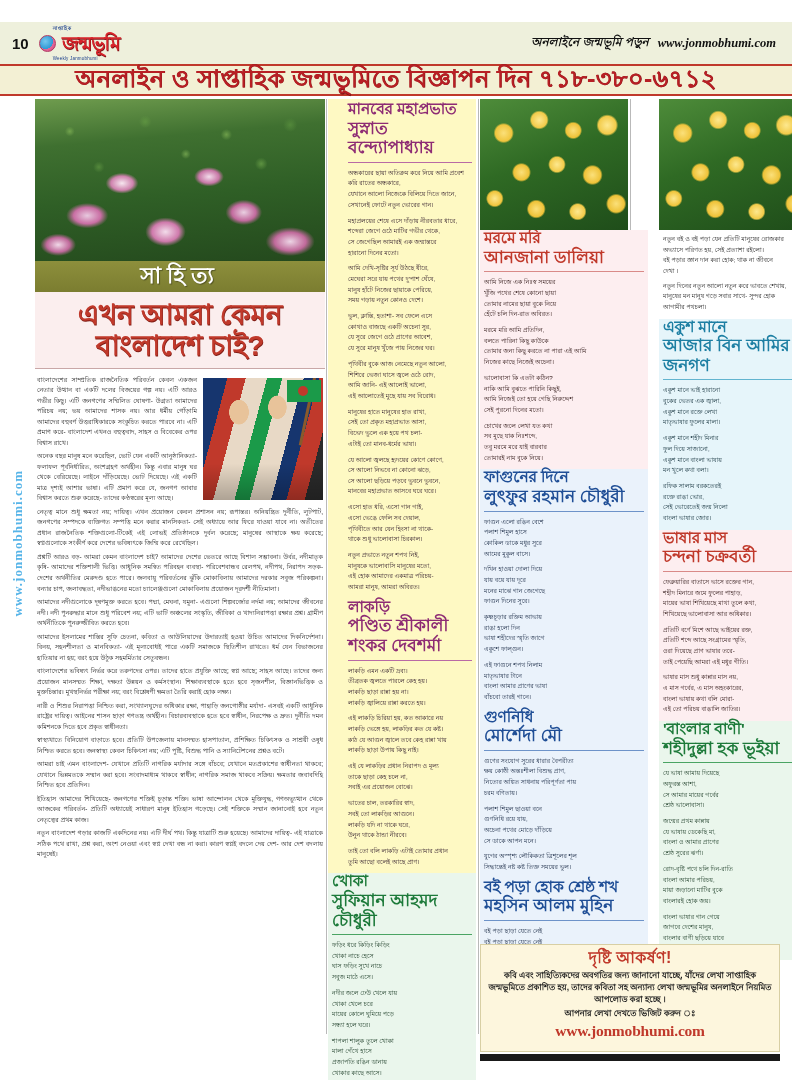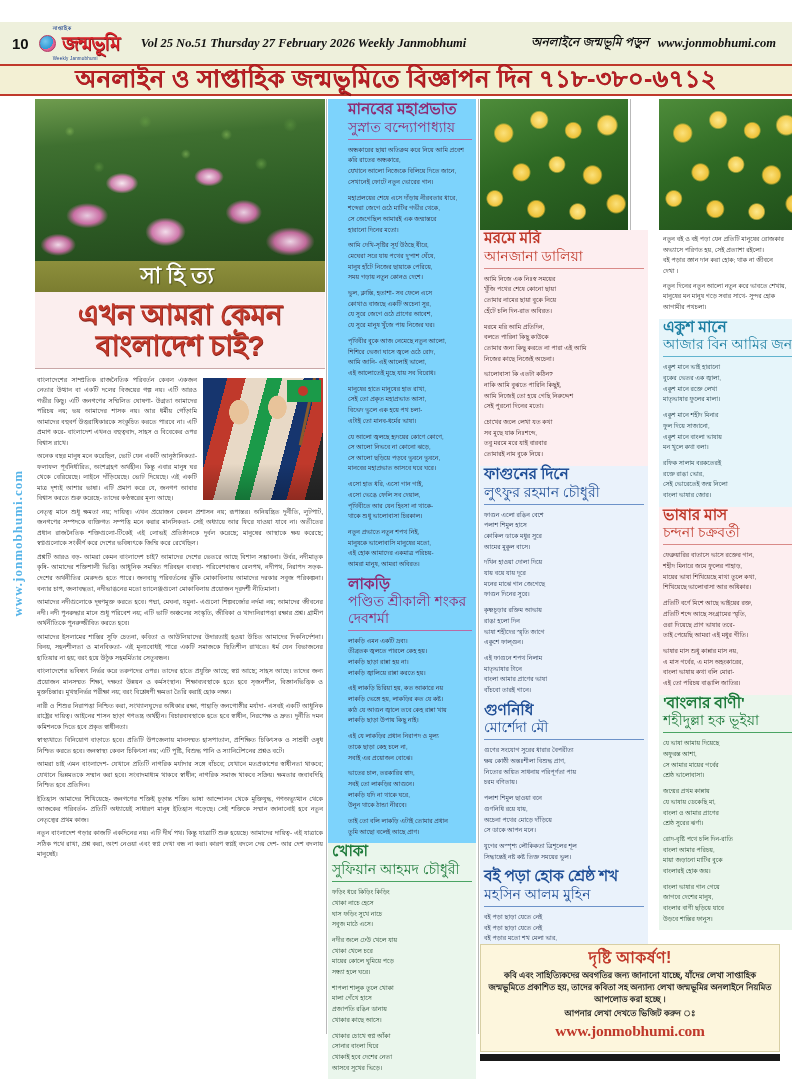--- a/index.html
+++ b/index.html
@@ -205,32 +205,32 @@
   }
   .col1 .body-text { font-size: 6.35px; line-height: 1.66; padding: 6px 2px 0; }
 
   
   .art { padding: 0 4px 6px; }
   .art-title {
     font-size: 15.5px; font-weight: bold; line-height: 1.08;
     letter-spacing: -0.2px;
   }
   .art-author {
-    font-size: 14px; font-weight: normal; line-height: 1.15;
+    font-size: 17px; font-weight: bold; line-height: 1.15;
     margin-top: 1px;
   }
   .art-rule { height: 1px; margin: 4px 0 5px; }
   .poem-text {
     font-size: 6.2px; line-height: 1.72; color: #1a1a1a;
   }
   .poem-text p { margin: 0; }
   .poem-text p.gap { margin-top: 4px; }
 
   
-  .th-mag  { background: #7dd3fc; padding-left: 20px; }
+  .th-mag  { background: #fef9c3; padding-left: 20px; }
   .th-mag  .art-title, .th-mag .art-author { color: #8e2c74; }
   .th-mag  .art-rule { background: #b96aa5; }
   .th-mag  .poem-text, .th-mag .body-text { color: #2a1526; }
 
   .th-green { background: #eaf6ec; }
   .th-green .art-title, .th-green .art-author { color: #1d7a3a; }
   .th-green .art-rule { background: #4aa463; }
   .th-green .poem-text { color: #14351f; }
 
   .th-pink { background: #fdeef0; }
@@ -284,21 +284,20 @@
 <div id="page">
 
   <div class="masthead">
     <span class="page-num">10</span>
     <span class="logo-wrap">
       <span class="logo-globe"></span>
       <span class="logo-top-bn">সাপ্তাহিক</span>
       <span class="logo-main">জন্মভূমি</span>
       <span class="logo-bot-bn">Weekly Janmobhumi</span>
     </span>
-    <span class="vol-line">Vol 25  No.51 Thursday 27 February 2026 Weekly Janmobhumi</span>
     <span class="online-bn">অনলাইনে জন্মভূমি পড়ুন</span>
     <span class="site-url">www.jonmobhumi.com</span>
   </div>
 
   <div class="adbar">
     <span class="adbar-text">অনলাইন ও সাপ্তাহিক জন্মভূমিতে বিজ্ঞাপন দিন ৭১৮-৩৮০-৬৭১২</span>
   </div>
 
   <div class="wm wm-left">www.jonmobhumi.com</div>
   <div class="wm wm-right">www.jonmobhumi.com</div>

